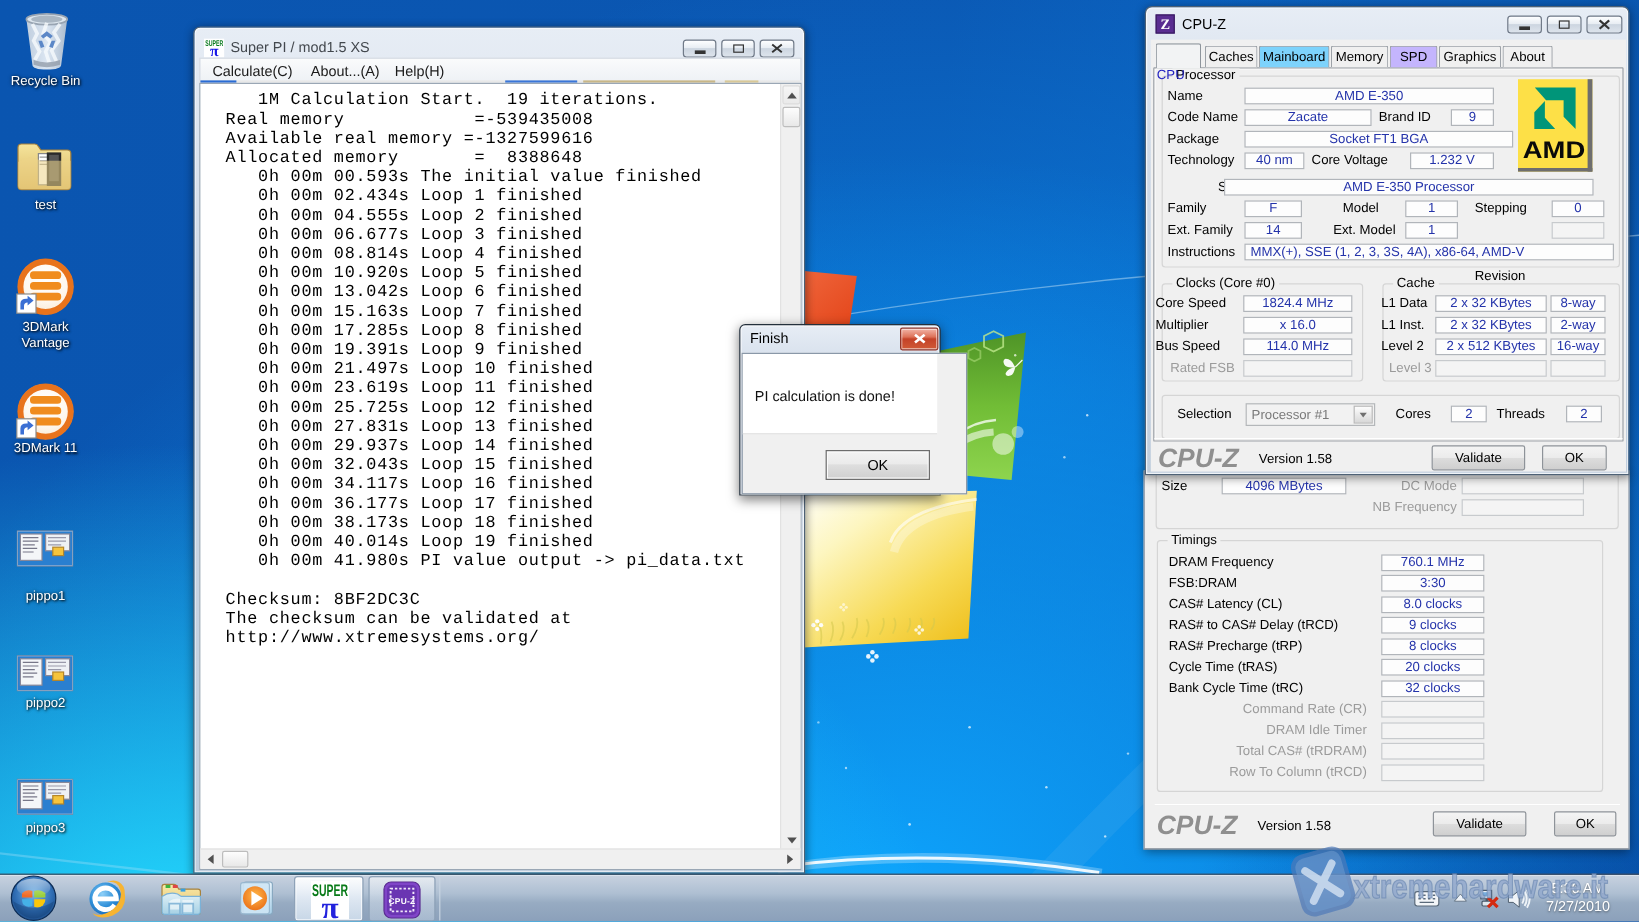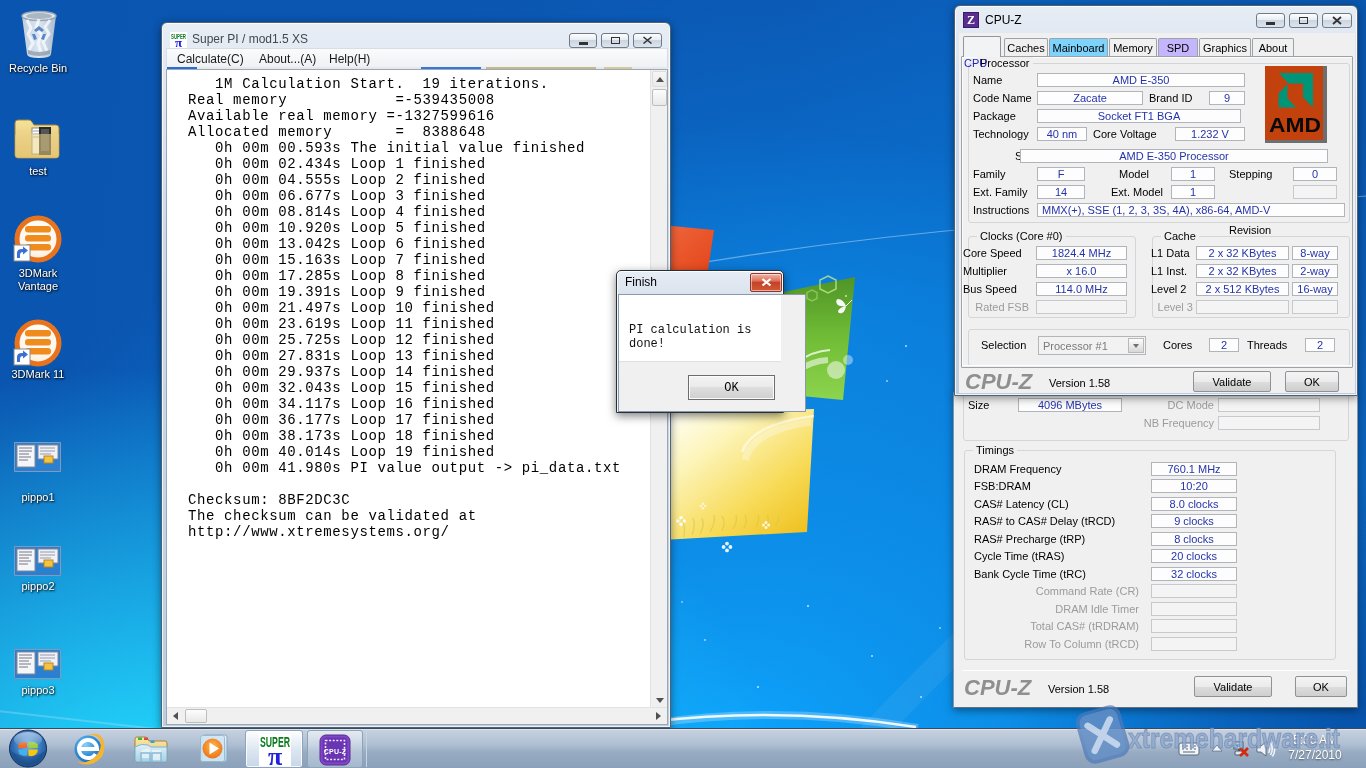--- a/index.html
+++ b/index.html
@@ -355,21 +355,21 @@
   <div class="cz-field-empty" style="left:264px;top:6px;width:102px;height:14px;"></div>
   <div class="cz-glabel" style="left:160px;top:25px;width:100px;">NB Frequency</div>
   <div class="cz-field-empty" style="left:264px;top:24px;width:102px;height:14px;"></div>
 
   <div class="cz-group" style="left:10px;top:58px;width:372px;height:210px;background:#f0f0f0;">
     <div class="cz-gtitle">Timings</div>
   </div>
   <div class="cz-label" style="left:20px;top:71px;width:165px;">DRAM Frequency</div>
   <div class="cz-field" style="left:197px;top:70px;width:86px;height:14px;">760.1 MHz</div>
   <div class="cz-label" style="left:20px;top:88px;width:165px;">FSB:DRAM</div>
-  <div class="cz-field" style="left:197px;top:87px;width:86px;height:14px;">10:20</div>
+  <div class="cz-field" style="left:197px;top:87px;width:86px;height:14px;">3:30</div>
   <div class="cz-label" style="left:20px;top:106px;width:165px;">CAS# Latency (CL)</div>
   <div class="cz-field" style="left:197px;top:105px;width:86px;height:14px;">8.0 clocks</div>
   <div class="cz-label" style="left:20px;top:123px;width:165px;">RAS# to CAS# Delay (tRCD)</div>
   <div class="cz-field" style="left:197px;top:122px;width:86px;height:14px;">9 clocks</div>
   <div class="cz-label" style="left:20px;top:141px;width:165px;">RAS# Precharge (tRP)</div>
   <div class="cz-field" style="left:197px;top:140px;width:86px;height:14px;">8 clocks</div>
   <div class="cz-label" style="left:20px;top:158px;width:165px;">Cycle Time (tRAS)</div>
   <div class="cz-field" style="left:197px;top:157px;width:86px;height:14px;">20 clocks</div>
   <div class="cz-label" style="left:20px;top:176px;width:165px;">Bank Cycle Time (tRC)</div>
   <div class="cz-field" style="left:197px;top:175px;width:86px;height:14px;">32 clocks</div>
@@ -418,35 +418,35 @@
     <div class="abs" style="left:199px;top:5px;width:40px;height:18px;background:#c4b5fd;border:1px solid #9da2a8;border-bottom:none;border-radius:2px 2px 0 0;text-align:center;font-size:11px;padding-top:3px;">SPD</div>
     <div class="abs" style="left:240px;top:5px;width:52px;height:18px;background:#f0f0f0;border:1px solid #9da2a8;border-bottom:none;border-radius:2px 2px 0 0;text-align:center;font-size:11px;padding-top:3px;">Graphics</div>
     <div class="abs" style="left:293px;top:5px;width:42px;height:18px;background:#f0f0f0;border:1px solid #9da2a8;border-bottom:none;border-radius:2px 2px 0 0;text-align:center;font-size:11px;padding-top:3px;">About</div>
 
     <div class="cz-group" style="left:9px;top:30px;width:382px;height:160px;">
       <div class="cz-gtitle">Processor</div>
     </div>
     <div class="cz-label" style="left:14px;top:41px;width:60px;">Name</div>
     <div class="cz-field" style="left:78px;top:40px;width:208px;height:14px;">AMD E-350</div>
 
-    <div class="abs" style="left:306px;top:33px;width:62px;height:77px;background:#c2410c;border-right:4px solid #6e6e6e;border-bottom:3px solid #6e6e6e;">
+    <div class="abs" style="left:306px;top:33px;width:62px;height:77px;background:#fde047;border-right:4px solid #6e6e6e;border-bottom:3px solid #6e6e6e;">
       <svg width="62" height="74" viewBox="0 0 62 74">
         <g fill="#009579">
           <path d="M14 7 L48 7 L48 41.6 L38 31.2 L38 17.6 L23.4 17.6 Z"></path>
           <path d="M13.6 27.5 L22.4 18.1 L22.4 32.2 L31 41.6 L13.6 41.6 Z"></path>
         </g>
         <text x="30" y="66" font-size="20" font-weight="bold" font-family="Liberation Sans" text-anchor="middle" fill="#0a0a0a" textLength="52" lengthAdjust="spacingAndGlyphs">AMD</text>
       </svg>
     </div>
     <div class="cz-label" style="left:14px;top:59px;width:60px;">Code Name</div>
     <div class="cz-field" style="left:78px;top:58px;width:106px;height:14px;">Zacate</div>
     <div class="cz-label" style="left:190px;top:59px;width:56px;">Brand ID</div>
     <div class="cz-field" style="left:250px;top:58px;width:36px;height:14px;">9</div>
     <div class="cz-label" style="left:14px;top:77px;width:60px;">Package</div>
-    <div class="cz-field" style="left:78px;top:76px;width:204px;height:14px;">Socket FT1 BGA</div>
+    <div class="cz-field" style="left:78px;top:76px;width:224px;height:14px;">Socket FT1 BGA</div>
     <div class="cz-label" style="left:14px;top:95px;width:60px;">Technology</div>
     <div class="cz-field" style="left:78px;top:94px;width:50px;height:14px;">40 nm</div>
     <div class="cz-label" style="left:134px;top:95px;width:76px;">Core Voltage</div>
     <div class="cz-field" style="left:216px;top:94px;width:70px;height:14px;">1.232 V</div>
     <div class="cz-label" style="left:14px;top:117px;width:60px;margin-left:42px;">Specification</div>
     <div class="cz-field" style="left:61px;top:116px;width:308px;height:14px;">AMD E-350 Processor</div>
     <div class="cz-label" style="left:14px;top:135px;width:60px;">Family</div>
     <div class="cz-field" style="left:78px;top:134px;width:48px;height:14px;">F</div>
     <div class="cz-label" style="left:160px;top:135px;width:48px;">Model</div>
     <div class="cz-field" style="left:212px;top:134px;width:44px;height:14px;">1</div>
@@ -510,21 +510,21 @@
   </div>
 </div>
 
 <div class="aerowin" id="finishdlg" style="left:616px;top:270px;width:168px;height:143px;border-radius:5px 5px 0 0;border:1px solid #24303c;box-shadow:inset 0 0 0 1px rgba(255,255,255,.8), 0 3px 10px rgba(0,0,0,.5);padding-left:12px;">
   <div class="abs" style="left:8px;top:4px;font-size:12px;color:#000;">Finish</div>
   <div class="abs" style="left:133px;top:2px;width:32px;height:19px;border-radius:2px;border:1px solid #92362a;background:linear-gradient(#f2b5a8,#dd7258 40%,#c44228 50%,#d05a36);display:flex;align-items:center;justify-content:center;box-shadow:inset 0 0 0 1px rgba(255,255,255,.5);">
     <svg width="11" height="9">
         <path d="M1.5 1 L9.5 7.5 M9.5 1 L1.5 7.5" stroke="#fff" stroke-width="2.2"></path>
       </svg>
   </div>
-  <div class="abs" style="left:1px;top:23px;width:188px;height:118px;background:#f0f0f0;border:1px solid #8a98a8;font-family:Liberation Mono, monospace;">
+  <div class="abs" style="left:1px;top:23px;width:188px;height:118px;background:#f0f0f0;border:1px solid #8a98a8;">
     <div class="abs" style="left:0;top:0;width:162px;height:67px;background:#fff;border-bottom:1px solid #dfdfdf;">
       <div class="abs" style="left:10px;top:28px;font-size:12px;color:#111;">PI calculation is done!</div>
     </div>
     <div class="abs" style="left:69px;top:80px;width:87px;height:25px;border:1px solid #6d6d6d;background:linear-gradient(#f3f3f3,#ebebeb 45%,#dedede 50%,#cfcfcf);box-shadow:inset 0 0 0 1px #fbfbfb;display:flex;align-items:center;justify-content:center;font-size:12px;">OK</div>
   </div>
 </div>
 
 <div class="abs" id="taskbar" style="left:0;top:728px;width:1366px;height:40px;
   background:linear-gradient(#c8d2e0,#aebfd2 40%,#97abc2 60%,#8ba0ba);
   border-top:1px solid #3c4a5c; box-shadow:inset 0 1px 0 #dbe3ee;">

